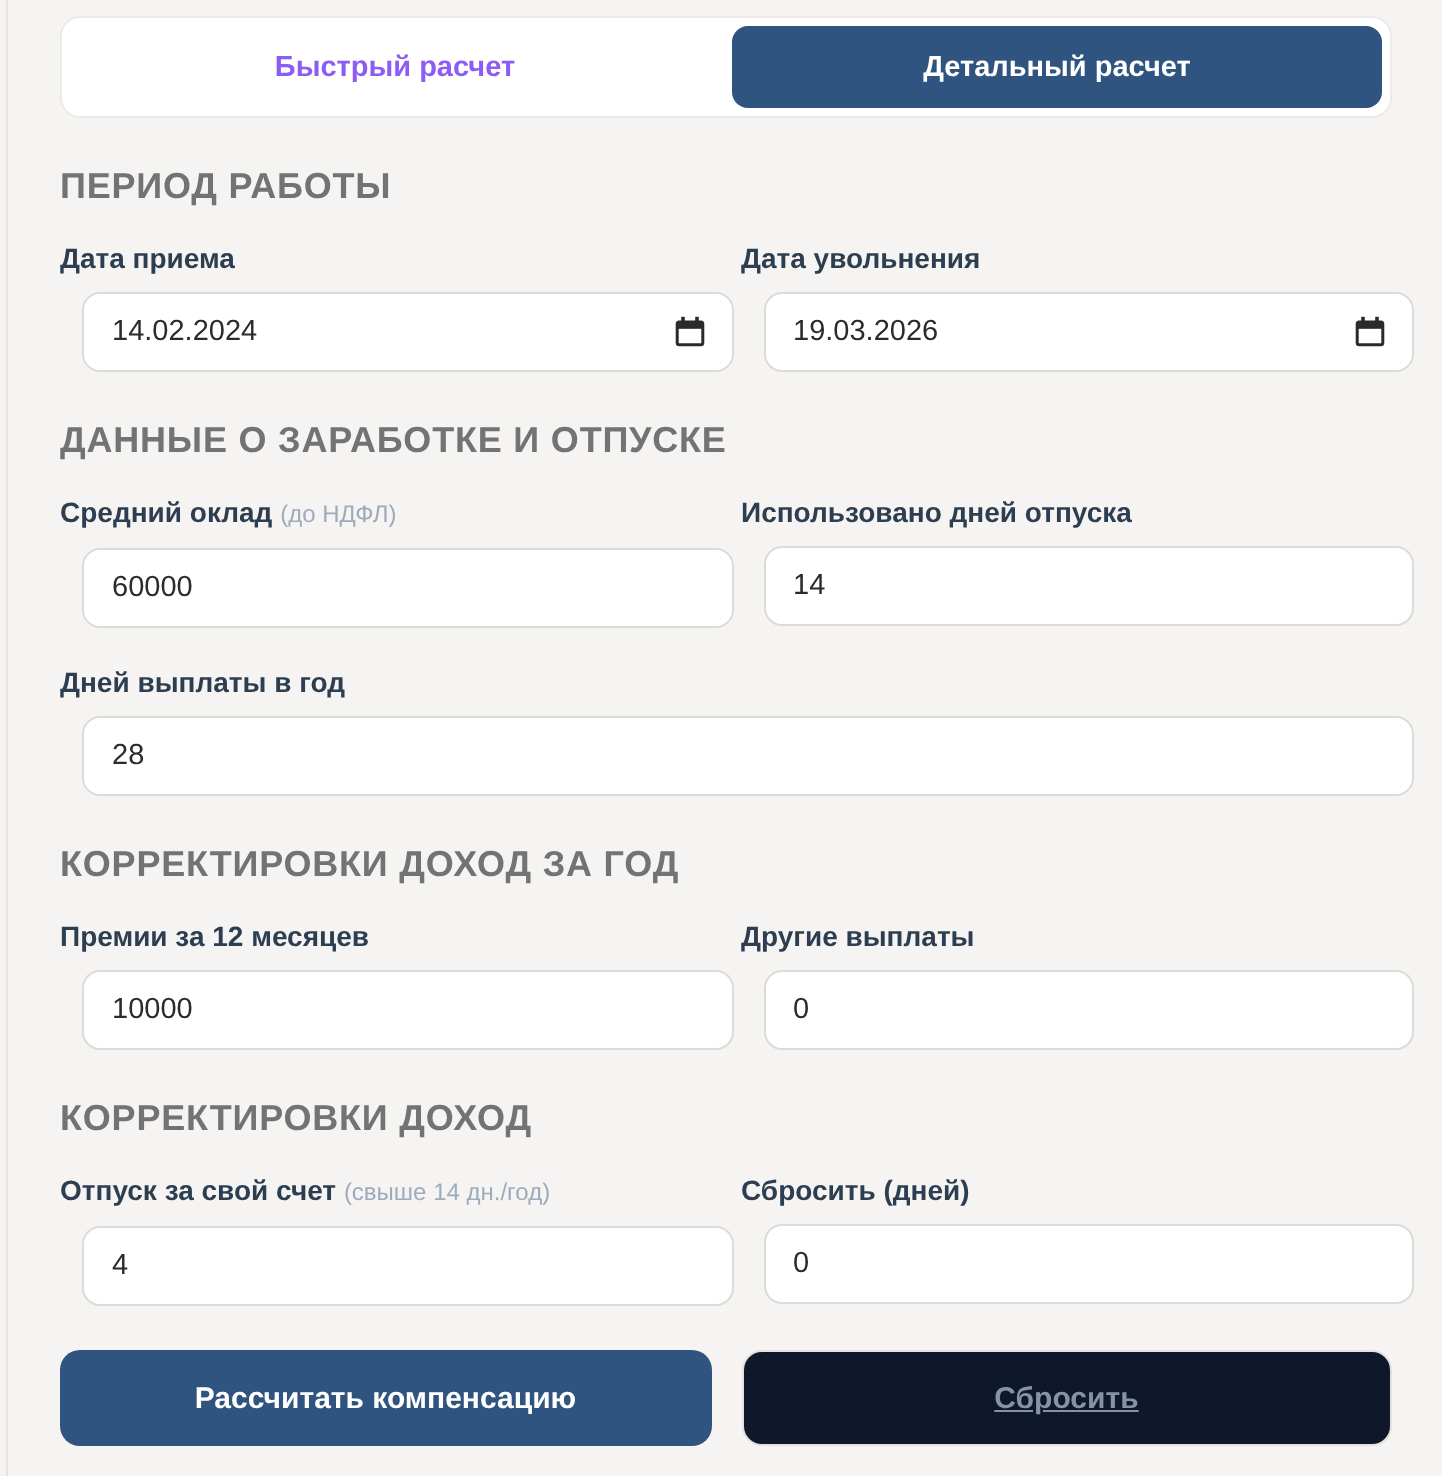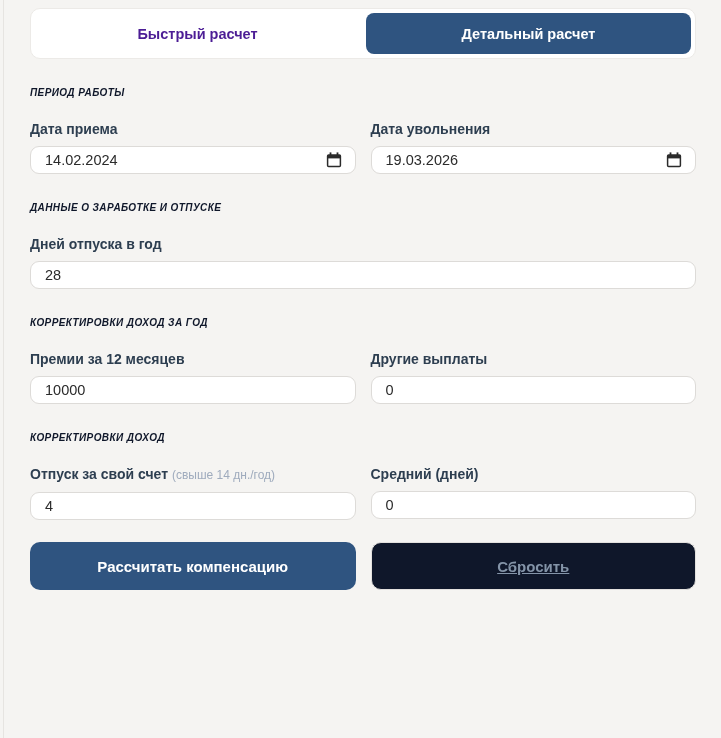--- a/index.html
+++ b/index.html
@@ -23,63 +23,63 @@
     border-radius:10px;
     padding:4px;
     display:flex;
     gap:6px;
     height:51px;
   }
   .tab {
     flex:1;
     display:flex; align-items:center; justify-content:center;
     font-size:14.5px; font-weight:700;
-    color:#4c1d95;
+    color:#8b5cf6;
     border-radius:8px;
     cursor:pointer;
   }
   .tab.active { background:#2f5480; color:#ffffff; }
 
   
   .section { margin-top:26px; }
   .section-title {
-    color:#0f172a;
-    font-size:10px;
+    color:#737373;
+    font-size:18px;
     font-weight:700;
     letter-spacing:0.4px;
     line-height:16px;
     margin-bottom:20px;
-    font-style:italic;
   }
   .row {
     display:grid;
     grid-template-columns:1fr 1fr;
     column-gap:15px;
   }
   .row + .row { margin-top:19px; }
   .field-label {
     display:block;
     color:#2d3e50;
     font-size:14px;
     font-weight:700;
     line-height:16px;
     margin-bottom:9px;
     white-space:nowrap;
   }
   .hint { color:#9fabbd; font-size:12px; font-weight:400; }
 
   .text-input, .date-input {
     width:100%;
-    height:28px;
+    height:40px;
     background:#ffffff;
     border:1px solid #dddbd8;
     border-radius:9px;
     font-family:"Liberation Sans", sans-serif;
     font-size:14.5px;
     color:#2b2b2b;
+    margin-left:11px;
   }
   .text-input { padding:0 14px; outline:none; }
   .date-input {
     display:flex; align-items:center; justify-content:space-between;
     padding:0 13px 0 14px;
     cursor:pointer;
   }
   .cal-icon { display:flex; align-items:center; }
 
   
@@ -150,22 +150,32 @@
             </svg>
           </span>
         </div>
       </div>
     </div>
   </div>
 
   <div class="section">
     <div class="section-title">ДАННЫЕ О ЗАРАБОТКЕ И ОТПУСКЕ</div>
     <div class="row">
+      <div class="field">
+        <span class="field-label"><span>Средний оклад</span> <span class="hint">(до НДФЛ)</span></span>
+        <input class="text-input" type="text" value="60000" style="">
+      </div>
+      <div class="field">
+        <span class="field-label">Использовано дней отпуска</span>
+        <input class="text-input" type="text" value="14" style="">
+      </div>
+    </div>
+    <div class="row">
       <div class="field" style="grid-column:1 / -1;">
-        <span class="field-label">Дней отпуска в год</span>
+        <span class="field-label">Дней выплаты в год</span>
         <input class="text-input" type="text" value="28" style="">
       </div>
     </div>
   </div>
 
   <div class="section">
     <div class="section-title">КОРРЕКТИРОВКИ ДОХОД ЗА ГОД</div>
     <div class="row">
       <div class="field">
         <span class="field-label">Премии за 12 месяцев</span>
@@ -179,21 +189,21 @@
   </div>
 
   <div class="section">
     <div class="section-title">КОРРЕКТИРОВКИ ДОХОД</div>
     <div class="row">
       <div class="field">
         <span class="field-label"><span>Отпуск за свой счет</span> <span class="hint">(свыше 14 дн./год)</span></span>
         <input class="text-input" type="text" value="4" style="">
       </div>
       <div class="field">
-        <span class="field-label">Средний (дней)</span>
+        <span class="field-label">Сбросить (дней)</span>
         <input class="text-input" type="text" value="0" style="">
       </div>
     </div>
   </div>
 
   <div class="btn-row">
     <button class="btn btn-primary">Рассчитать компенсацию</button>
     <button class="btn btn-secondary">Сбросить</button>
   </div>
 

